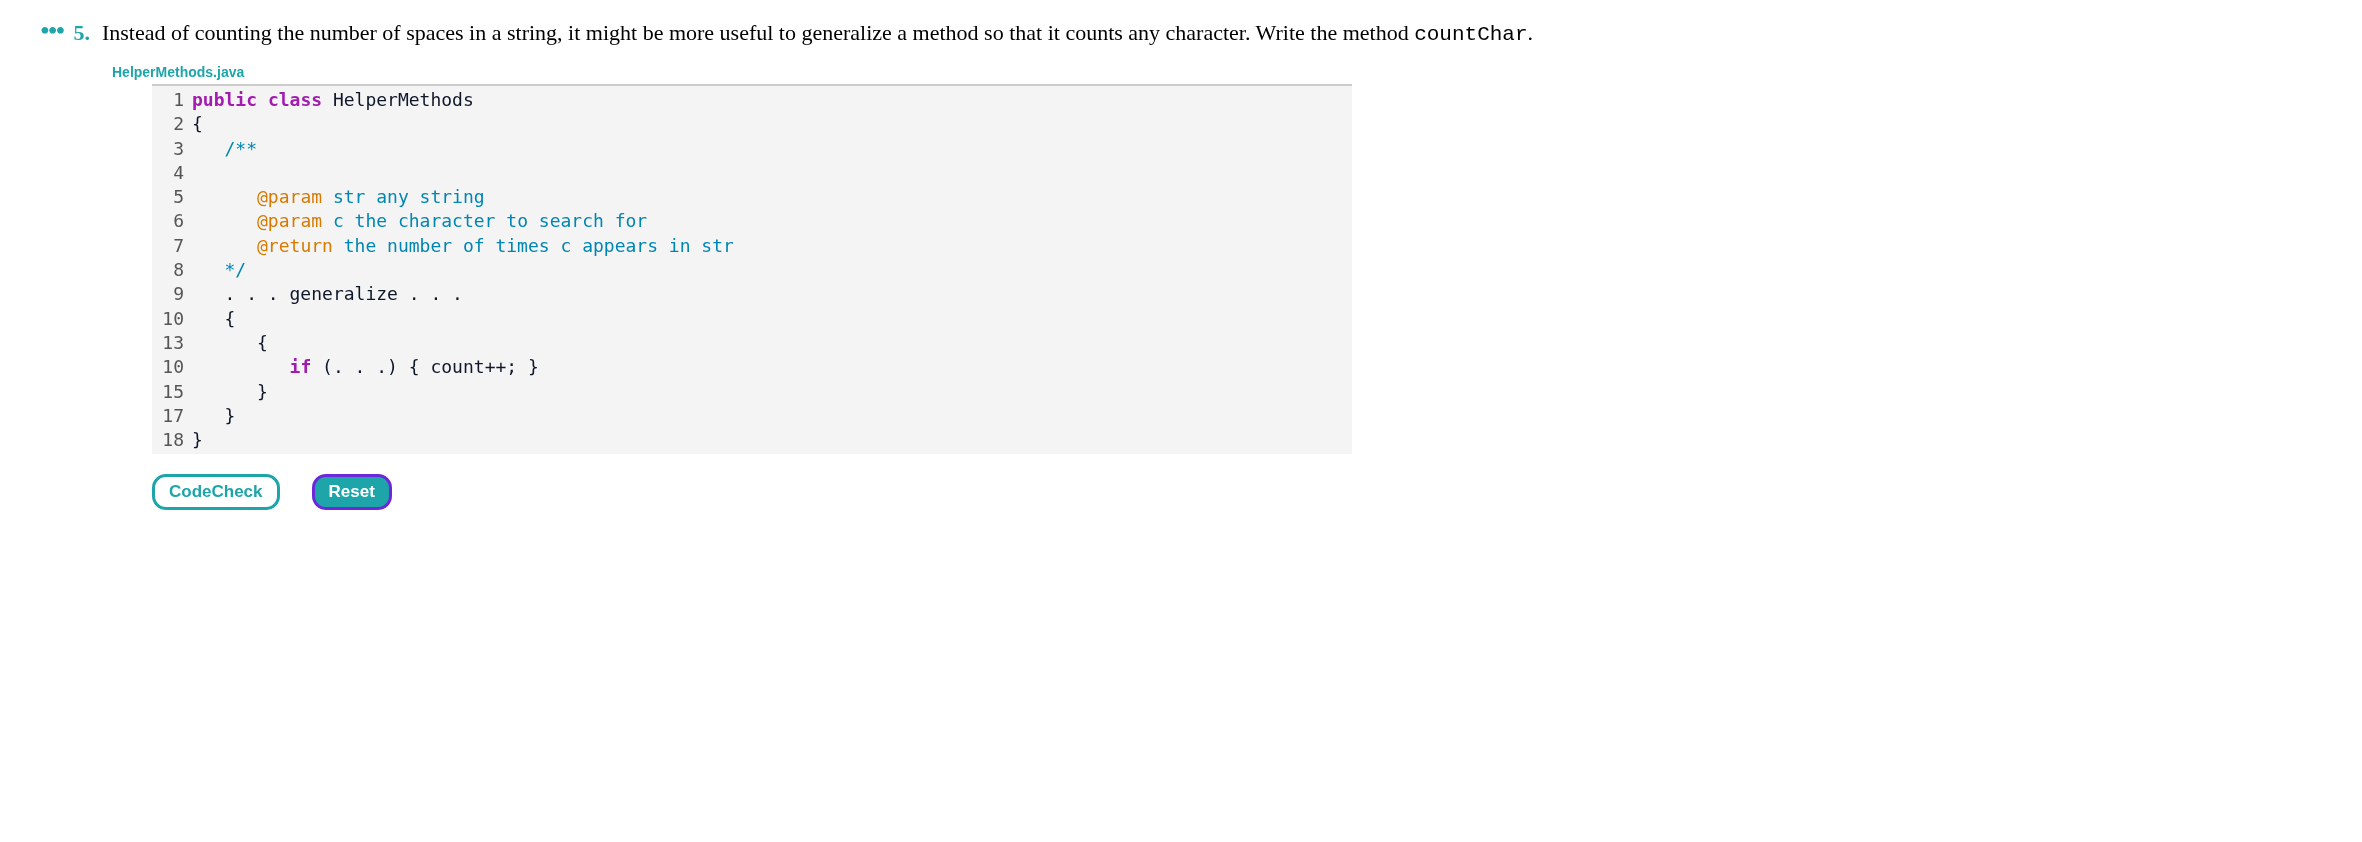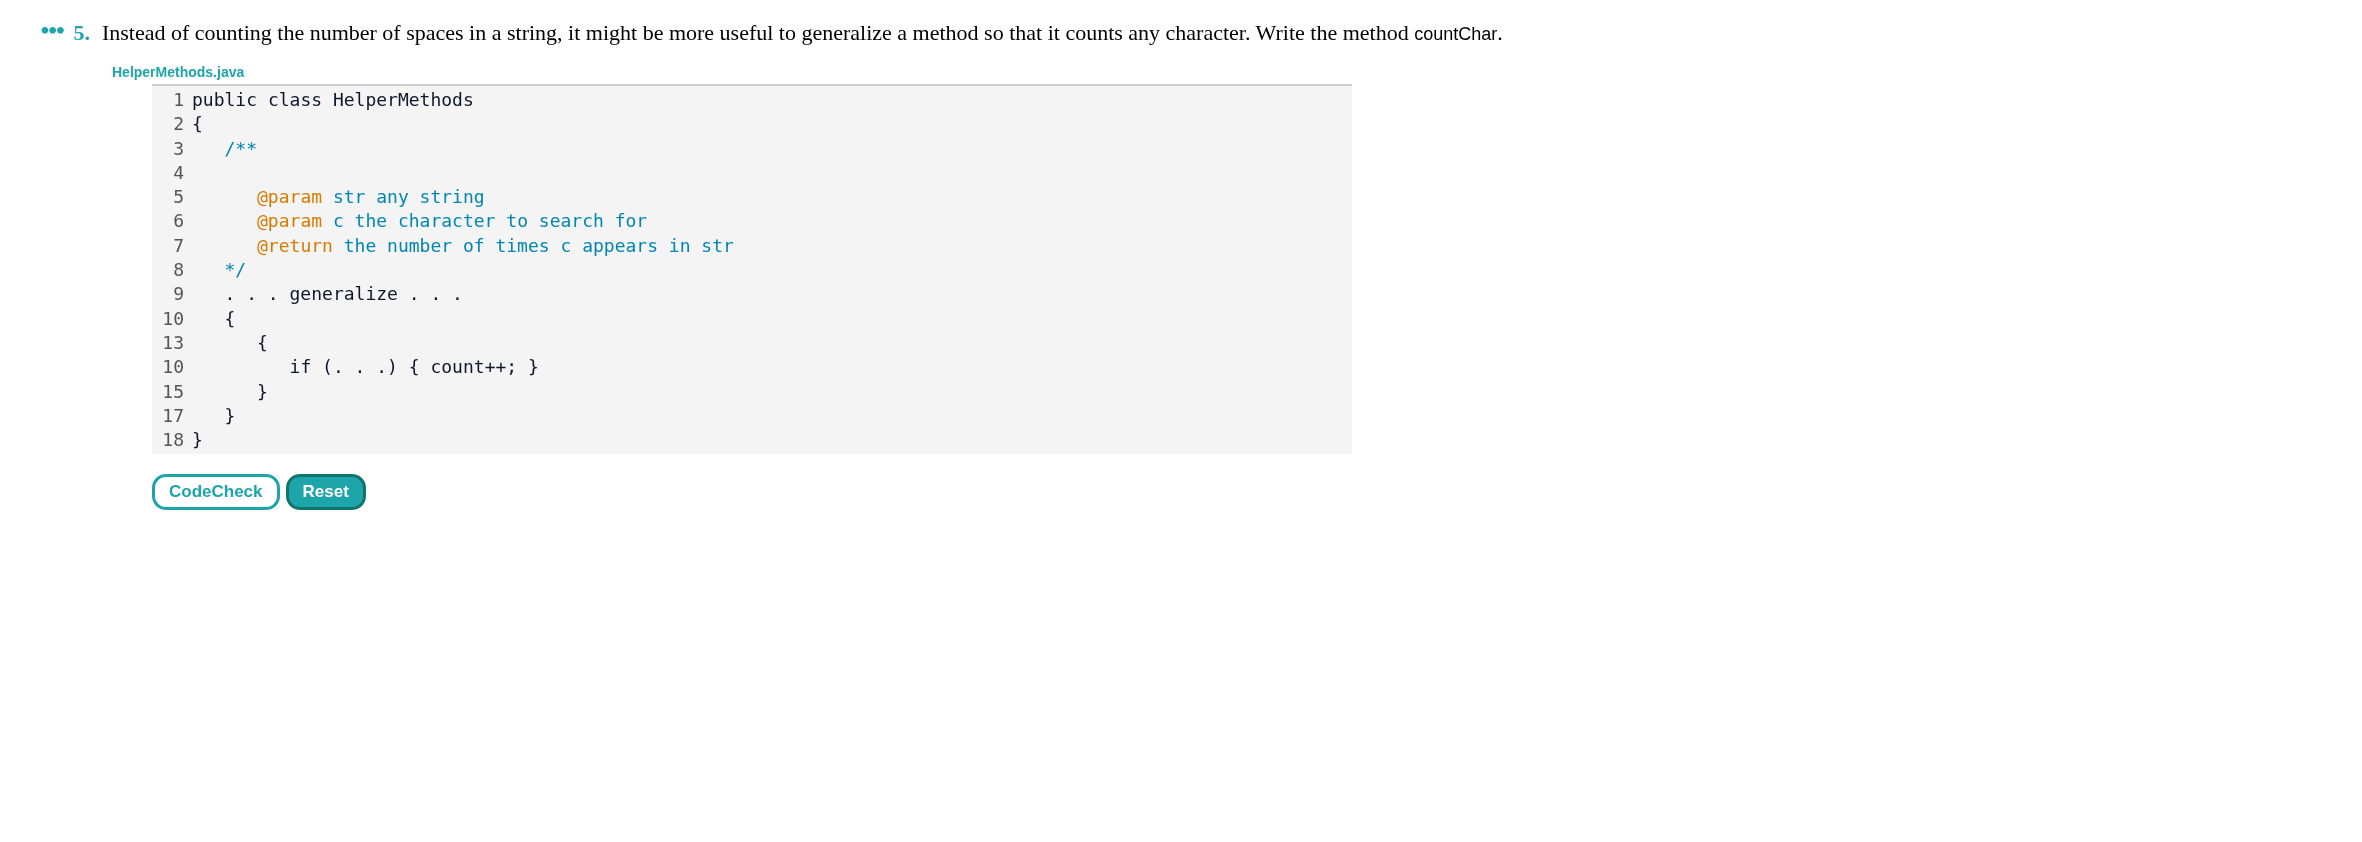--- a/index.html
+++ b/index.html
@@ -30,22 +30,22 @@
   }
   .qnum {
     color: #1da5aa;
     font-weight: bold;
     margin-right: 8px;
   }
   .qtext {
     font-family: Georgia, serif;
   }
   .code-inline {
-    font-family: Liberation Sans, sans-serif;
-    font-size: 18px;
+    font-family: Liberation Mono, monospace;
+    font-size: 21px;
   }
   .filename {
     color: #1da5aa;
     font-weight: bold;
     font-family: Verdana, Arial, sans-serif;
     font-size: 14px;
     margin-left: 72px;
     margin-bottom: 4px;
   }
   .code-block {
@@ -67,48 +67,48 @@
     width: 40px;
     text-align: right;
     color: #555;
     user-select: none;
     padding-right: 8px;
     flex-shrink: 0;
   }
   .code {
     flex: 1;
   }
-  .kw { color: #0f172a; font-weight: normal; margin-top: 26px; }
+  .kw { color: #a21caf; font-weight: bold; margin-top: 26px; }
   .cmt { color: #0086b3; }
   .cmt-orange { color: #d87a00; }
   .num { color: #009900; }
   .plain { color: #0f172a; }
   .btn-row {
     margin-left: 112px;
     margin-top: 20px;
     display: flex;
-    gap: 6px;
+    gap: 32px;
   }
   .btn {
     font-family: Verdana, Arial, sans-serif;
     font-size: 17px;
     font-weight: bold;
     padding: 5px 14px;
     border-radius: 14px;
     cursor: pointer;
   }
   .btn-codecheck {
     background: #fff;
     color: #1da5aa;
     border: 3px solid #1da5aa;
   }
   .btn-reset {
     background: #1da5aa;
     color: #fff;
-    border: 3px solid #0f766e;
+    border: 3px solid #6d28d9;
   }
 </style>
 </head>
 <body>
 
 <div class="container">
   <div class="question">
     <span class="dots">•••</span>
     <span class="qnum">5.</span>
     <span class="qtext">

